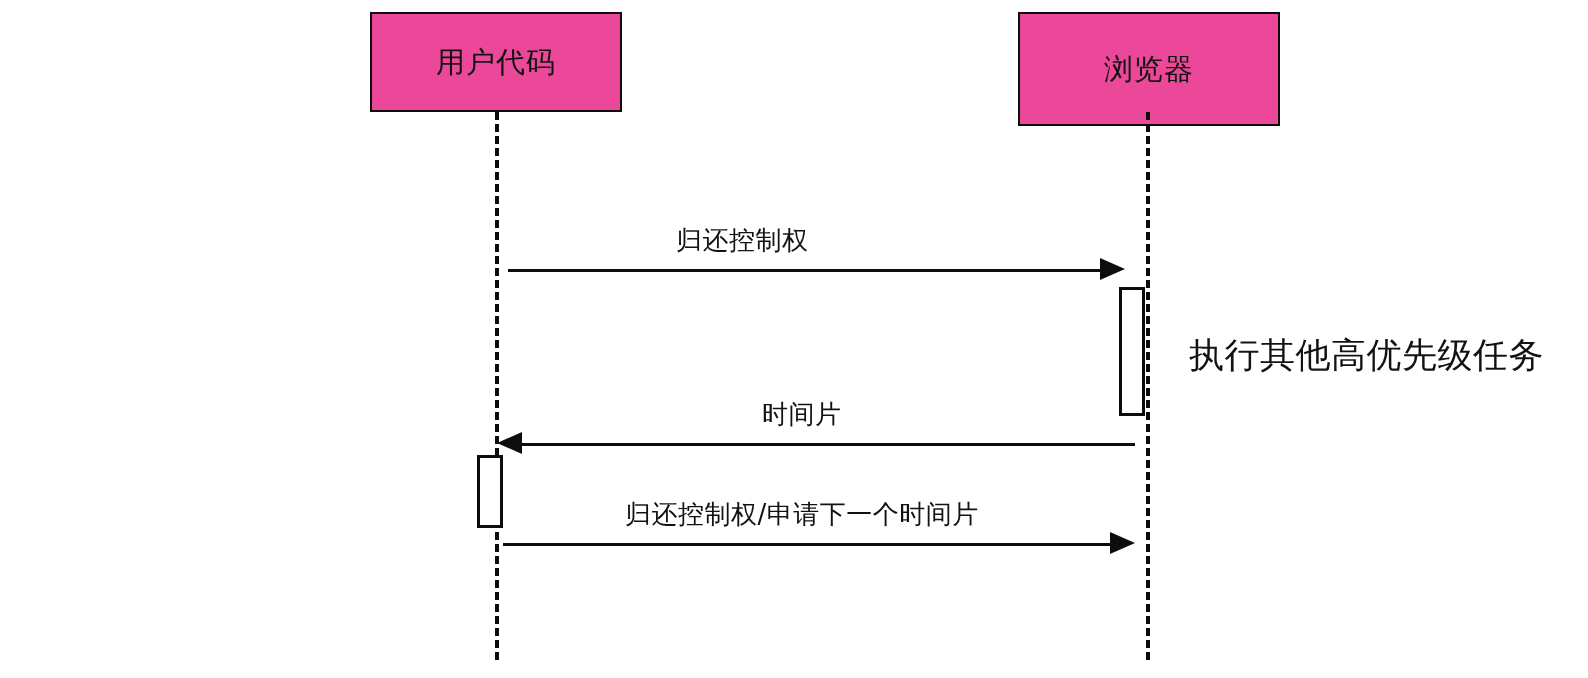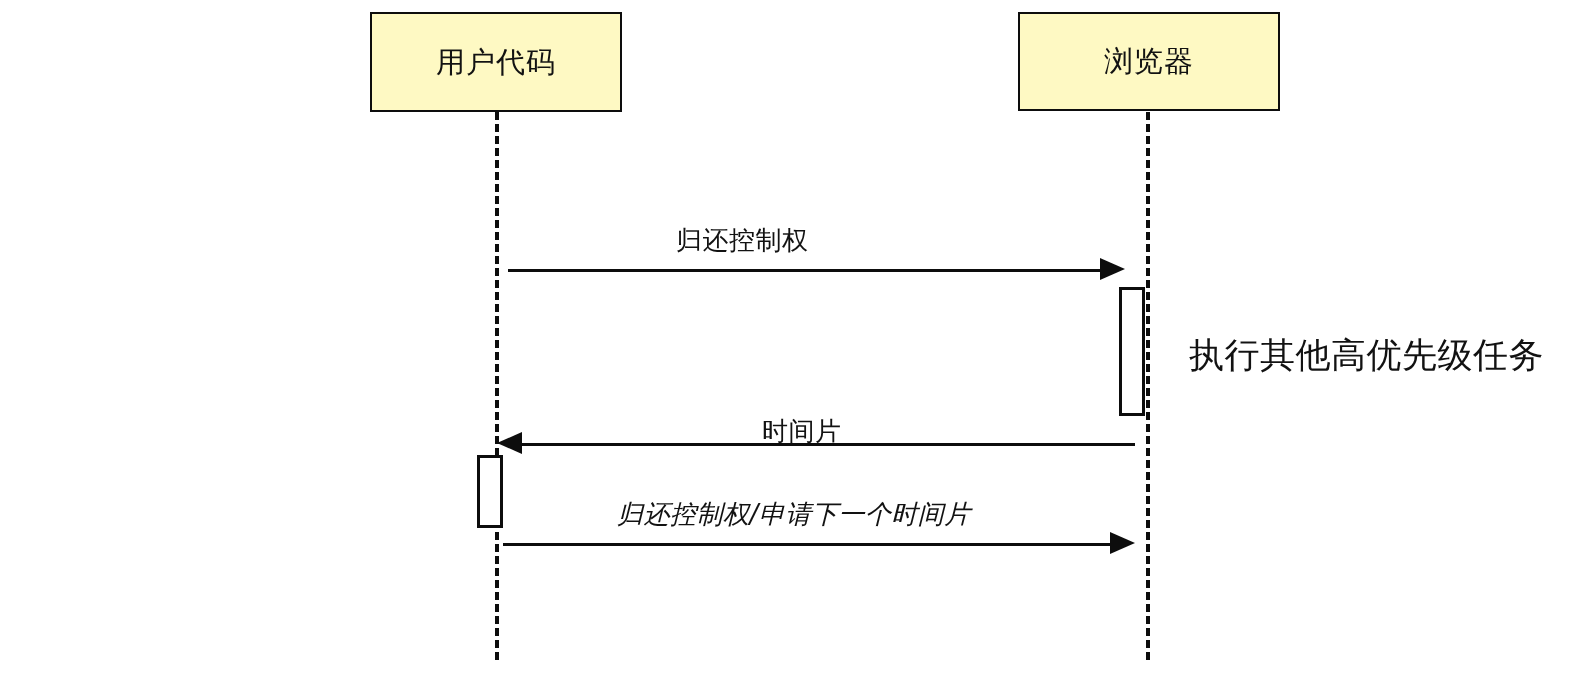--- a/index.html
+++ b/index.html
@@ -16,21 +16,21 @@
     width: 1588px;
     height: 678px;
     background: #ffffff;
     overflow: hidden;
   }
 
   
   .actor-box {
     position: absolute;
     box-sizing: border-box;
-    background: #fef9c3;
+    background: #ec4899;
     border: 2px solid #0d0d0d;
     display: flex;
     align-items: center;
     justify-content: center;
   }
   .actor-label {
     font-size: 29px;
     line-height: 1;
     color: #121212;
     letter-spacing: 1px;
@@ -101,45 +101,45 @@
 </style>
 </head>
 <body>
 
 <div id="canvas">
 
   <div class="actor-box" style="left:370px; top:12px; width:252px; height:100px;">
     <span class="actor-label">用户代码</span>
   </div>
 
-  <div class="actor-box" style="left:1018px; top:12px; width:262px; height:99px;">
+  <div class="actor-box" style="left:1018px; top:12px; width:262px; height:114px;">
     <span class="actor-label">浏览器</span>
   </div>
 
   <div class="lifeline" style="left:495px; top:112px; height:548px;"></div>
   <div class="lifeline" style="left:1146px; top:112px; height:548px;"></div>
 
   <div class="msg" style="left:508px; top:269px; width:617px;">
     <div class="msg-line" style="width:592px;"></div>
     <div class="msg-head right" style="left:592px;"></div>
     <div class="msg-label" style="left:168px; top:-42px;">归还控制权</div>
   </div>
 
   <div class="activation" style="left:1119px; top:287px; width:26px; height:129px;"></div>
 
   <div class="note" style="left:1189px; top:338px;">执行其他高优先级任务</div>
 
   <div class="msg" style="left:497px; top:443px; width:638px;">
     <div class="msg-line" style="left:25px; width:613px;"></div>
     <div class="msg-head left" style="left:0px;"></div>
-    <div class="msg-label" style="left:265px; top:-42px;margin-top:17px;">时间片</div>
+    <div class="msg-label" style="left:265px; top:-42px;">时间片</div>
   </div>
 
   <div class="activation" style="left:477px; top:455px; width:26px; height:73px;"></div>
 
 
   <div class="msg" style="left:503px; top:543px; width:632px;">
     <div class="msg-line" style="width:607px;"></div>
     <div class="msg-head right" style="left:607px;"></div>
-    <div class="msg-label" style="left:114px; top:-42px;font-style:italic;">归还控制权/申请下一个时间片</div>
+    <div class="msg-label" style="left:122px; top:-42px;">归还控制权/申请下一个时间片</div>
   </div>
 
 </div>
 
 </body></html>

